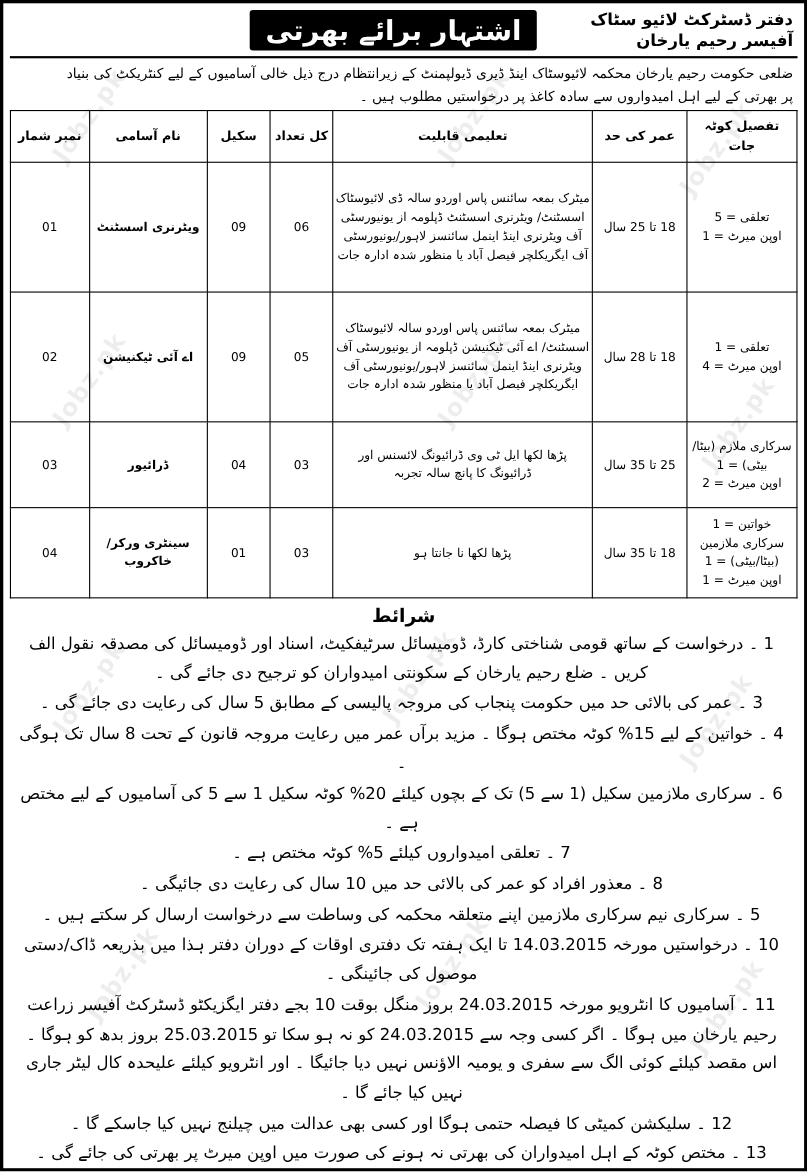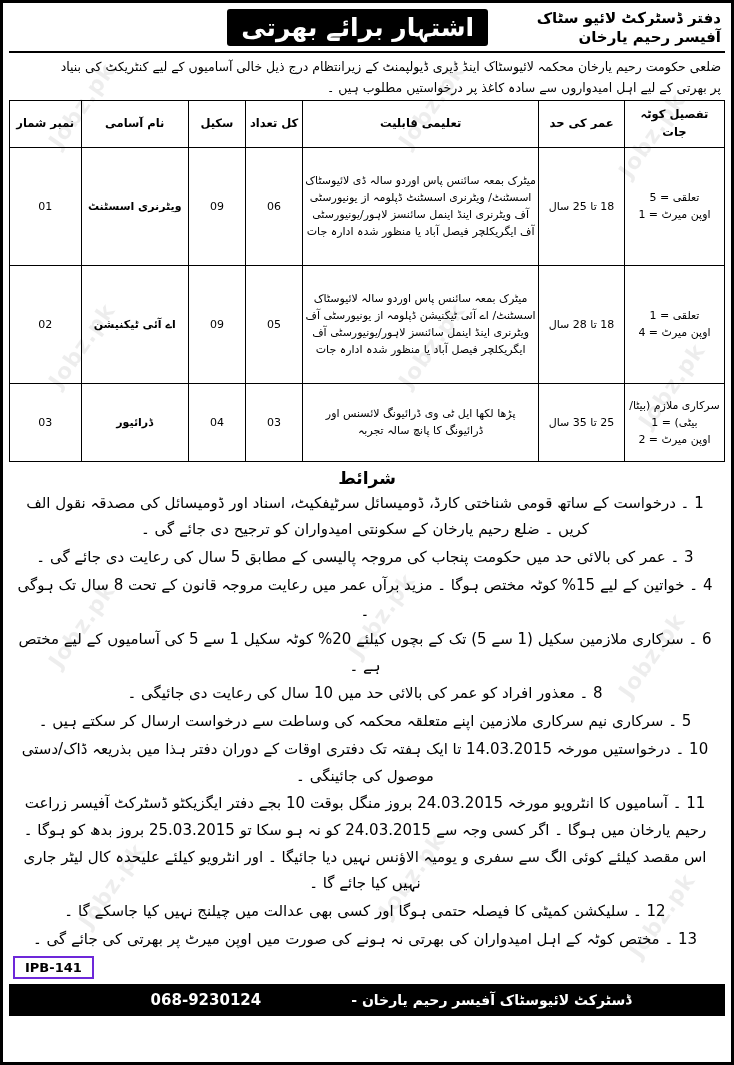--- a/index.html
+++ b/index.html
@@ -202,29 +202,43 @@
           <span class="detail-line">سرکاری ملازم (بیٹا/بیٹی) = 1</span>
           <span class="detail-line">اوپن میرٹ = 2</span>
         </td>
         <td>25 تا 35 سال</td>
         <td class="qual">پڑھا لکھا ایل ٹی وی ڈرائیونگ لائسنس اور ڈرائیونگ کا پانچ سالہ تجربہ</td>
         <td>03</td>
         <td>04</td>
         <td class="post">ڈرائیور</td>
         <td>03</td>
       </tr>
+      <tr style="height:82px">
+        <td class="detail">
+          <span class="detail-line">خواتین = 1</span>
+          <span class="detail-line">سرکاری ملازمین (بیٹا/بیٹی) = 1</span>
+          <span class="detail-line">اوپن میرٹ = 1</span>
+        </td>
+        <td>18 تا 35 سال</td>
+        <td class="qual">پڑھا لکھا نا جانتا ہو</td>
+        <td>03</td>
+        <td>01</td>
+        <td class="post">سینٹری ورکر/خاکروب</td>
+        <td>04</td>
+      </tr>
     </tbody>
   </table>
 
   <div class="cond-title">شرائط</div>
   <ul class="cond-list">
     <li>1 ۔ درخواست کے ساتھ قومی شناختی کارڈ، ڈومیسائل سرٹیفکیٹ، اسناد اور ڈومیسائل کی مصدقہ نقول الف کریں ۔ ضلع رحیم یارخان کے سکونتی امیدواران کو ترجیح دی جائے گی ۔</li>
     <li>3 ۔ عمر کی بالائی حد میں حکومت پنجاب کی مروجہ پالیسی کے مطابق 5 سال کی رعایت دی جائے گی ۔</li>
     <li>4 ۔ خواتین کے لیے 15% کوٹہ مختص ہوگا ۔ مزید برآں عمر میں رعایت مروجہ قانون کے تحت 8 سال تک ہوگی ۔</li>
     <li>6 ۔ سرکاری ملازمین سکیل (1 سے 5) تک کے بچوں کیلئے 20% کوٹہ سکیل 1 سے 5 کی آسامیوں کے لیے مختص ہے ۔</li>
+    <li>7 ۔ تعلقی امیدواروں کیلئے 5% کوٹہ مختص ہے ۔</li>
     <li>8 ۔ معذور افراد کو عمر کی بالائی حد میں 10 سال کی رعایت دی جائیگی ۔</li>
     <li>5 ۔ سرکاری نیم سرکاری ملازمین اپنے متعلقہ محکمہ کی وساطت سے درخواست ارسال کر سکتے ہیں ۔</li>
     <li>10 ۔ درخواستیں مورخہ 14.03.2015 تا ایک ہفتہ تک دفتری اوقات کے دوران دفتر ہذا میں بذریعہ ڈاک/دستی موصول کی جائینگی ۔</li>
     <li>11 ۔ آسامیوں کا انٹرویو مورخہ 24.03.2015 بروز منگل بوقت 10 بجے دفتر ایگزیکٹو ڈسٹرکٹ آفیسر زراعت رحیم یارخان میں ہوگا ۔ اگر کسی وجہ سے 24.03.2015 کو نہ ہو سکا تو 25.03.2015 بروز بدھ کو ہوگا ۔ اس مقصد کیلئے کوئی الگ سے سفری و یومیہ الاؤنس نہیں دیا جائیگا ۔ اور انٹرویو کیلئے علیحدہ کال لیٹر جاری نہیں کیا جائے گا ۔</li>
     <li>12 ۔ سلیکشن کمیٹی کا فیصلہ حتمی ہوگا اور کسی بھی عدالت میں چیلنج نہیں کیا جاسکے گا ۔</li>
     <li>13 ۔ مختص کوٹہ کے اہل امیدواران کی بھرتی نہ ہونے کی صورت میں اوپن میرٹ پر بھرتی کی جائے گی ۔</li>
   </ul>
 
   <div class="footer-row">
     <div></div>

